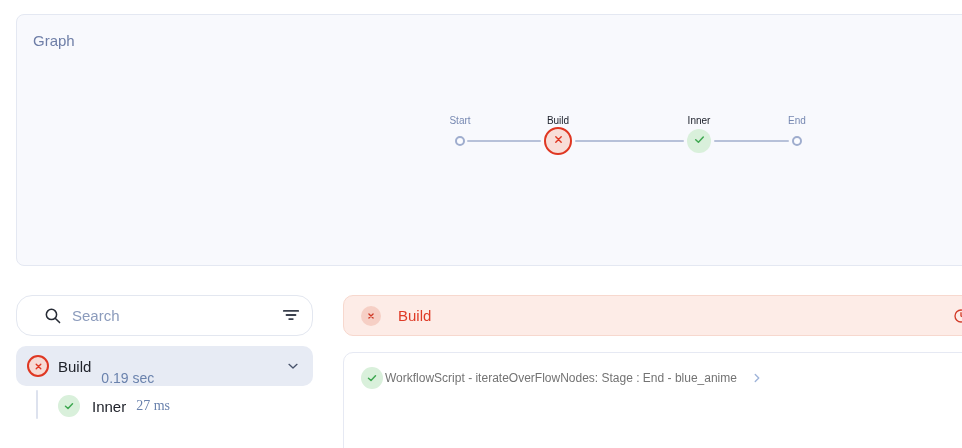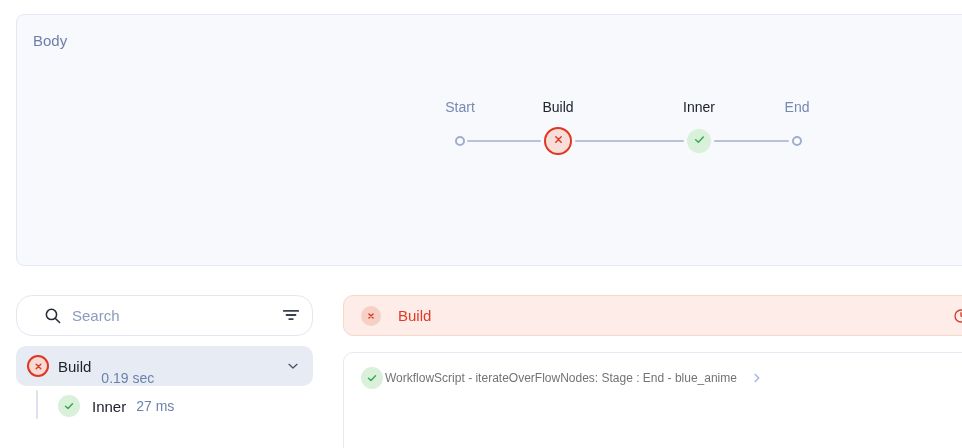--- a/index.html
+++ b/index.html
@@ -9,21 +9,21 @@
     font-family: "Liberation Sans", "DejaVu Sans", sans-serif;
   }
 
   
   .graph-panel {
     position: absolute; left: 16px; top: 14px; width: 958px; height: 252px;
     background: #f8f9fd; border: 1px solid #e4e8f2; border-radius: 8px;
   }
   .graph-title { position: absolute; left: 16px; top: 17px; font-size: 15px; color: #6e7ea7; }
 
-  .node-label { position: absolute; top: 84px; transform: translateX(-50%); font-size: 14px; white-space: nowrap; text-align: center; }
+  .node-label { position: absolute; top: 100px; transform: translateX(-50%); font-size: 10px; white-space: nowrap; text-align: center; }
   .node-label.muted { color: #7789b2; }
   .node-label.dark  { color: #20242e; }
 
   .connector { position: absolute; top: 125px; height: 2px; background: #b7c1d9; border-radius: 1px; }
 
   .dot-node {
     position: absolute; top: 121px; width: 10px; height: 10px; border-radius: 50%;
     border: 2px solid #9fadce; background: #fbfcff;
   }
   .fail-node {
@@ -68,21 +68,21 @@
   .stage-duration { margin-left: 10px; font-size: 14px; color: #6a82ad; margin-top: 24px; }
   .stage-chevron { position: absolute; right: 12px; top: 12px; width: 16px; height: 16px; }
 
   .tree-line { position: absolute; left: 36px; top: 390px; width: 2px; height: 29px; background: #dde2ee; border-radius: 1px; }
   .substep-row { position: absolute; left: 58px; top: 395px; height: 22px; display: flex; align-items: center; cursor: pointer; }
   .success-badge {
     width: 22px; height: 22px; border-radius: 50%; flex: none;
     background: #d9f0db; display: flex; align-items: center; justify-content: center;
   }
   .substep-label { margin-left: 12px; font-size: 15px; color: #20232b; }
-  .substep-duration { margin-left: 10px; font-size: 14px; color: #6a82ad; }
+  .substep-duration { margin-left: 10px; font-size: 14px; color: #6a82ad; font-family: Liberation Serif, serif; }
 
   
   .detail-header {
     position: absolute; left: 343px; top: 295px; width: 632px; height: 41px;
     background: #fdece7; border: 1px solid #f7d8ce; border-radius: 10px;
     display: flex; align-items: center; padding-left: 17px; cursor: pointer;
   }
   .fail-chip {
     width: 20px; height: 20px; border-radius: 50%; flex: none;
     background: #f6cfc5; display: flex; align-items: center; justify-content: center;
@@ -97,21 +97,21 @@
   .step-row { position: absolute; left: 17px; height: 24px; display: flex; align-items: center; cursor: pointer; }
   .step-row.r1 { top: 13px; }
   .step-row.r2 { top: 58px; }
   .step-label { margin-left: 2px; font-size: 12px; color: #737373; white-space: nowrap; }
   .step-chevron { margin-left: 13px; width: 14px; height: 14px; flex: none; }
 </style>
 </head>
 <body>
 
 <section class="graph-panel">
-  <div class="graph-title">Body</div>
+  <div class="graph-title">Graph</div>
 
   <div class="connector" style="left:450px; width:74px;"></div>
   <div class="connector" style="left:558px; width:109px;"></div>
   <div class="connector" style="left:697px; width:75px;"></div>
 
   <div class="node-label muted" style="left:443px;">Start</div>
   <div class="dot-node" style="left:438px;"></div>
 
   <div class="node-label dark" style="left:541px;">Build</div>
   <div class="fail-node" style="left:527px;">

